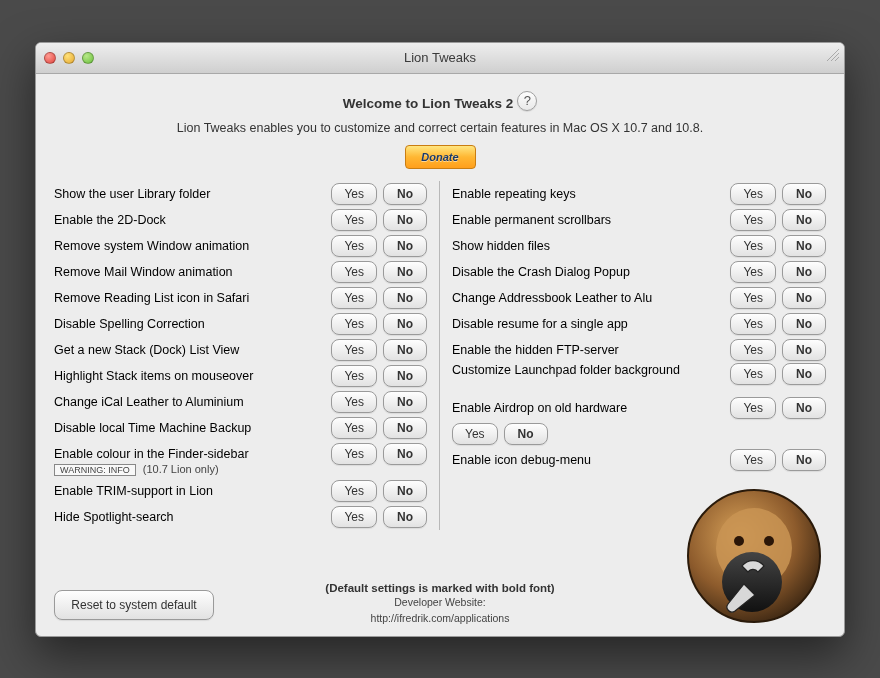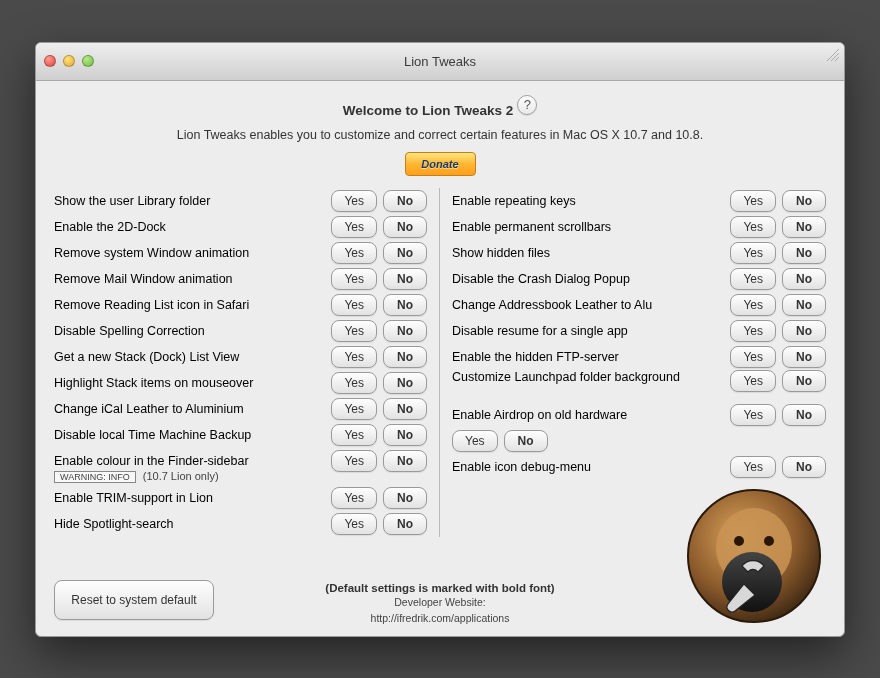--- a/index.html
+++ b/index.html
@@ -17,38 +17,38 @@
       height: 595px;
       background: #ededed;
       border: 1px solid #9a9a9a;
       border-radius: 6px;
       box-shadow: 0 18px 45px rgba(0,0,0,0.5);
       overflow: hidden;
       display: flex;
       flex-direction: column;
     }
     .titlebar {
-      height: 38px;
+      height: 31px;
       background: linear-gradient(#eeeeee, #cfcfcf);
       border-bottom: 1px solid #a8a8a8;
       display: flex;
       align-items: center;
       position: relative;
     }
     .traffic { display: flex; gap: 7px; position: absolute; left: 8px; }
     .tl-btn { width: 12px; height: 12px; border-radius: 50%; border: 0.5px solid rgba(0,0,0,0.25); }
     .tl-close { background: radial-gradient(circle at 35% 30%, #ff9b92, #e0443e); }
     .tl-min { background: radial-gradient(circle at 35% 30%, #ffe27a, #e6a832); }
     .tl-zoom { background: radial-gradient(circle at 35% 30%, #b8e889, #6abf3c); }
     .titletext { margin: 0 auto; font-size: 13px; color: #3a3a3a; }
     .resize-handle { position: absolute; right: 5px; top: 4px; width: 12px; height: 12px; opacity: 0.45; }
     .resize-handle svg { width: 100%; height: 100%; }
     .content { flex: 1; padding: 14px 18px 8px; position: relative; }
     .headline { text-align: center; font-size: 13.5px; font-weight: bold; color: #333; margin-top: 8px; }
-    .headline-row { display: flex; justify-content: center; align-items: flex-start; gap: 4px; margin-bottom: 10px; }
+    .headline-row { display: flex; justify-content: center; align-items: flex-end; gap: 4px; margin-bottom: 10px; }
     .helpbtn {
       width: 20px; height: 20px; border-radius: 50%;
       border: 1px solid #a0a0a0; background: linear-gradient(#fdfdfd,#e9e9e9);
       font-size: 13px; color: #555; display: flex; align-items: center; justify-content: center;
       box-shadow: 0 1px 1px rgba(0,0,0,0.1);
     }
     .subtitle { text-align: center; font-size: 12.5px; color: #333; margin-bottom: 10px; }
     .donate {
       display: block; margin: 0 auto 12px; width: 71px; height: 24px; border-radius: 4px;
       background: linear-gradient(#ffe680, #ffb733 50%, #ff9f1c);
@@ -71,21 +71,21 @@
     .yn { display: flex; gap: 6px; }
     .aqua-btn {
       height: 22px; min-width: 44px; padding: 0 12px;
       border: 1px solid #9a9a9a; border-radius: 8px;
       background: linear-gradient(#fefefe, #e2e2e2);
       box-shadow: 0 1px 1px rgba(0,0,0,0.08);
       font-size: 12px; color: #333; font-family: inherit;
     }
     .aqua-btn.bold { font-weight: bold; }
     .aqua-btn.reset {
-      min-width: 160px; padding: 0 8px; height: 40px;
+      min-width: 160px; padding: 0 8px; height: 30px;
     }
     .footnote { text-align: center; font-size: 11.5px; font-weight: bold; color: #333; margin-top: 10px; }
     .devline { text-align: center; font-size: 10.5px; color: #444; margin-top: 2px; line-height: 1.3; }
     .lionbadge { position: absolute; right: 20px; bottom: 10px; width: 140px; height: 140px; }
     .bottom-row { position: absolute; left: 18px; right: 18px; bottom: 10px; }
   </style>
 </head>
 <body>
 
 <div class="window">

